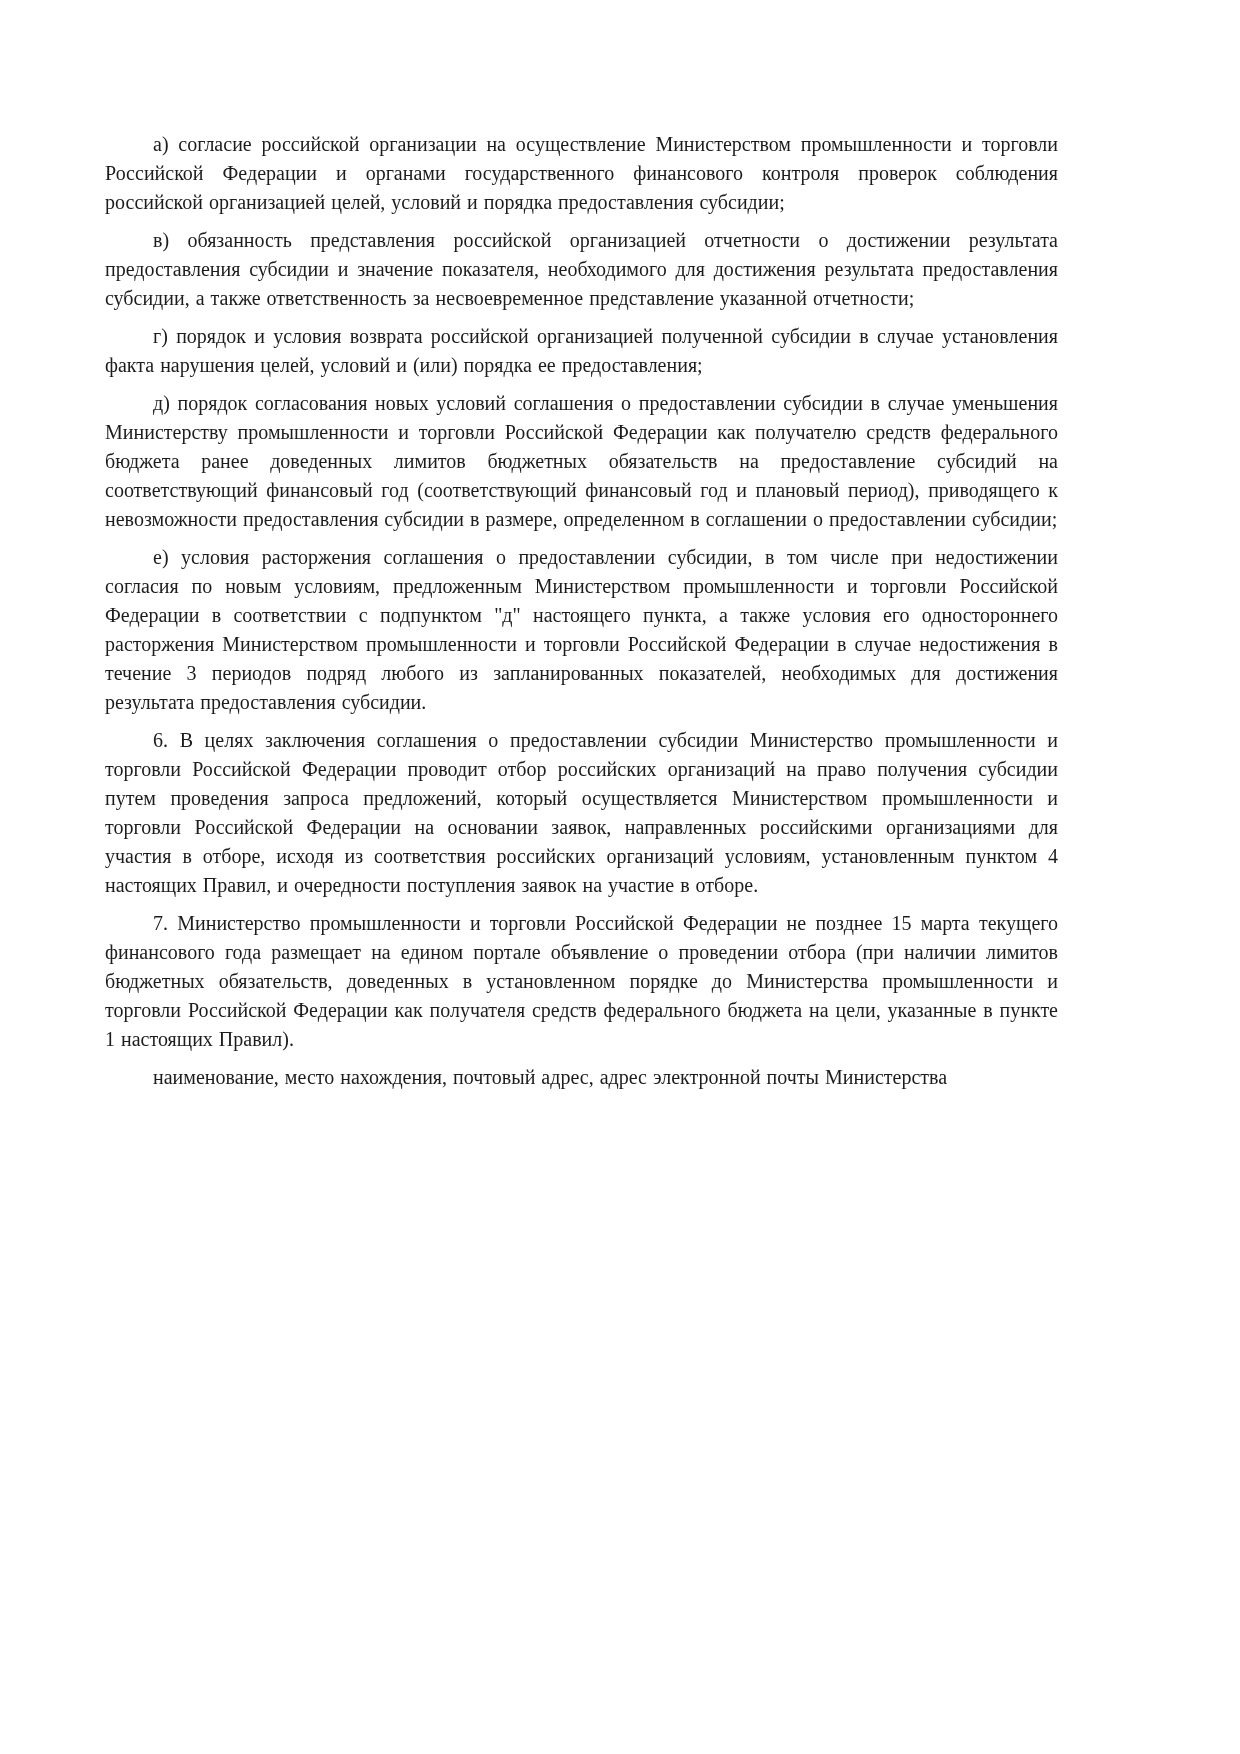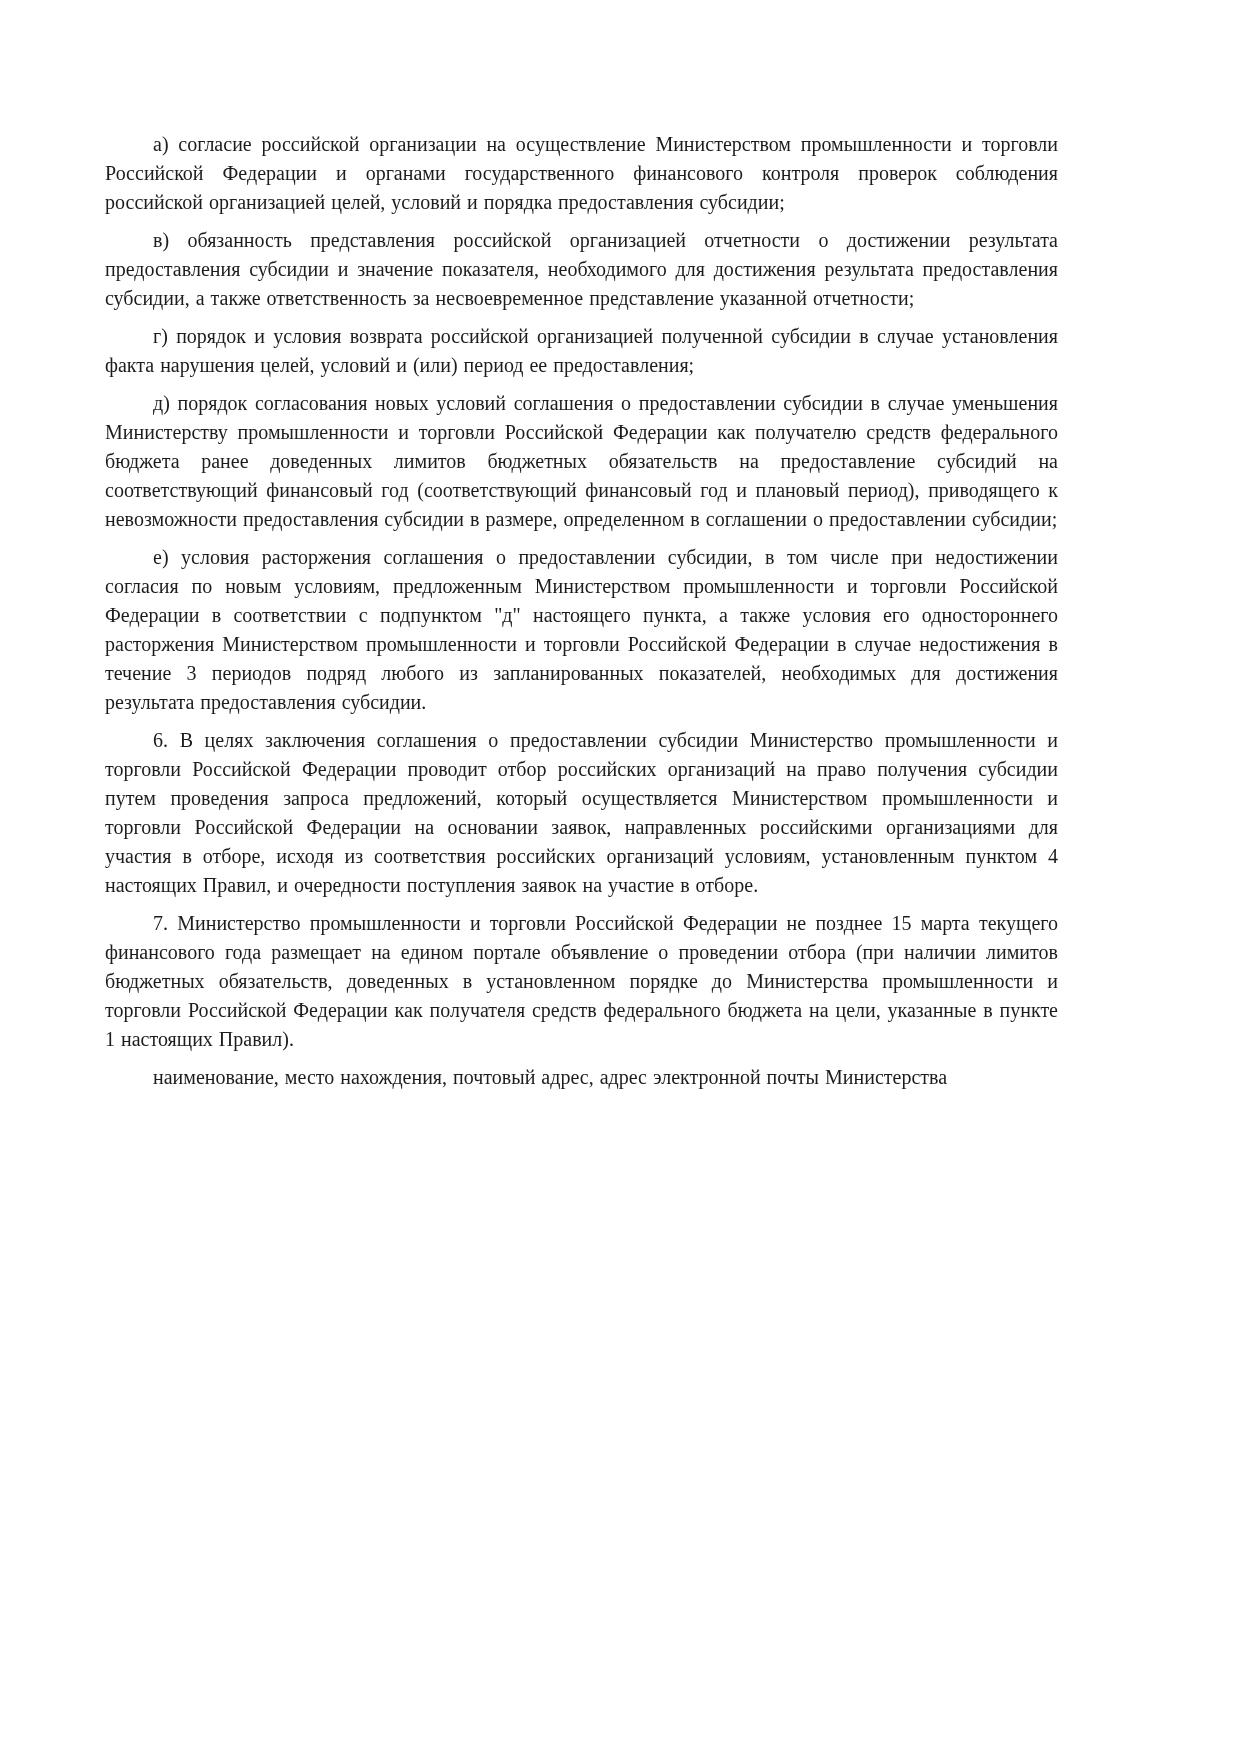--- a/index.html
+++ b/index.html
@@ -33,19 +33,19 @@
   .page p:last-child {
     margin-bottom: 0;
   }
 </style>
 </head>
 <body>
 
 <main class="page">
   <p>а) согласие российской организации на осуществление Министерством промышленности и торговли Российской Федерации и органами государственного финансового контроля проверок соблюдения российской организацией целей, условий и порядка предоставления субсидии;</p>
   <p>в) обязанность представления российской организацией отчетности о достижении результата предоставления субсидии и значение показателя, необходимого для достижения результата предоставления субсидии, а также ответственность за несвоевременное представление указанной отчетности;</p>
-  <p>г) порядок и условия возврата российской организацией полученной субсидии в случае установления факта нарушения целей, условий и (или) период ее предоставления;</p>
+  <p>г) порядок и условия возврата российской организацией полученной субсидии в случае установления факта нарушения целей, условий и (или) порядка ее предоставления;</p>
   <p>д) порядок согласования новых условий соглашения о предоставлении субсидии в случае уменьшения Министерству промышленности и торговли Российской Федерации как получателю средств федерального бюджета ранее доведенных лимитов бюджетных обязательств на предоставление субсидий на соответствующий финансовый год (соответствующий финансовый год и плановый период), приводящего к невозможности предоставления субсидии в размере, определенном в соглашении о предоставлении субсидии;</p>
   <p>е) условия расторжения соглашения о предоставлении субсидии, в том числе при недостижении согласия по новым условиям, предложенным Министерством промышленности и торговли Российской Федерации в соответствии с подпунктом "д" настоящего пункта, а также условия его одностороннего расторжения Министерством промышленности и торговли Российской Федерации в случае недостижения в течение 3 периодов подряд любого из запланированных показателей, необходимых для достижения результата предоставления субсидии.</p>
   <p>6. В целях заключения соглашения о предоставлении субсидии Министерство промышленности и торговли Российской Федерации проводит отбор российских организаций на право получения субсидии путем проведения запроса предложений, который осуществляется Министерством промышленности и торговли Российской Федерации на основании заявок, направленных российскими организациями для участия в отборе, исходя из соответствия российских организаций условиям, установленным пунктом 4 настоящих Правил, и очередности поступления заявок на участие в отборе.</p>
   <p>7. Министерство промышленности и торговли Российской Федерации не позднее 15 марта текущего финансового года размещает на едином портале объявление о проведении отбора (при наличии лимитов бюджетных обязательств, доведенных в установленном порядке до Министерства промышленности и торговли Российской Федерации как получателя средств федерального бюджета на цели, указанные в пункте 1 настоящих Правил).</p>
   <p>наименование, место нахождения, почтовый адрес, адрес электронной почты Министерства</p>
 </main>
 
 </body></html>

